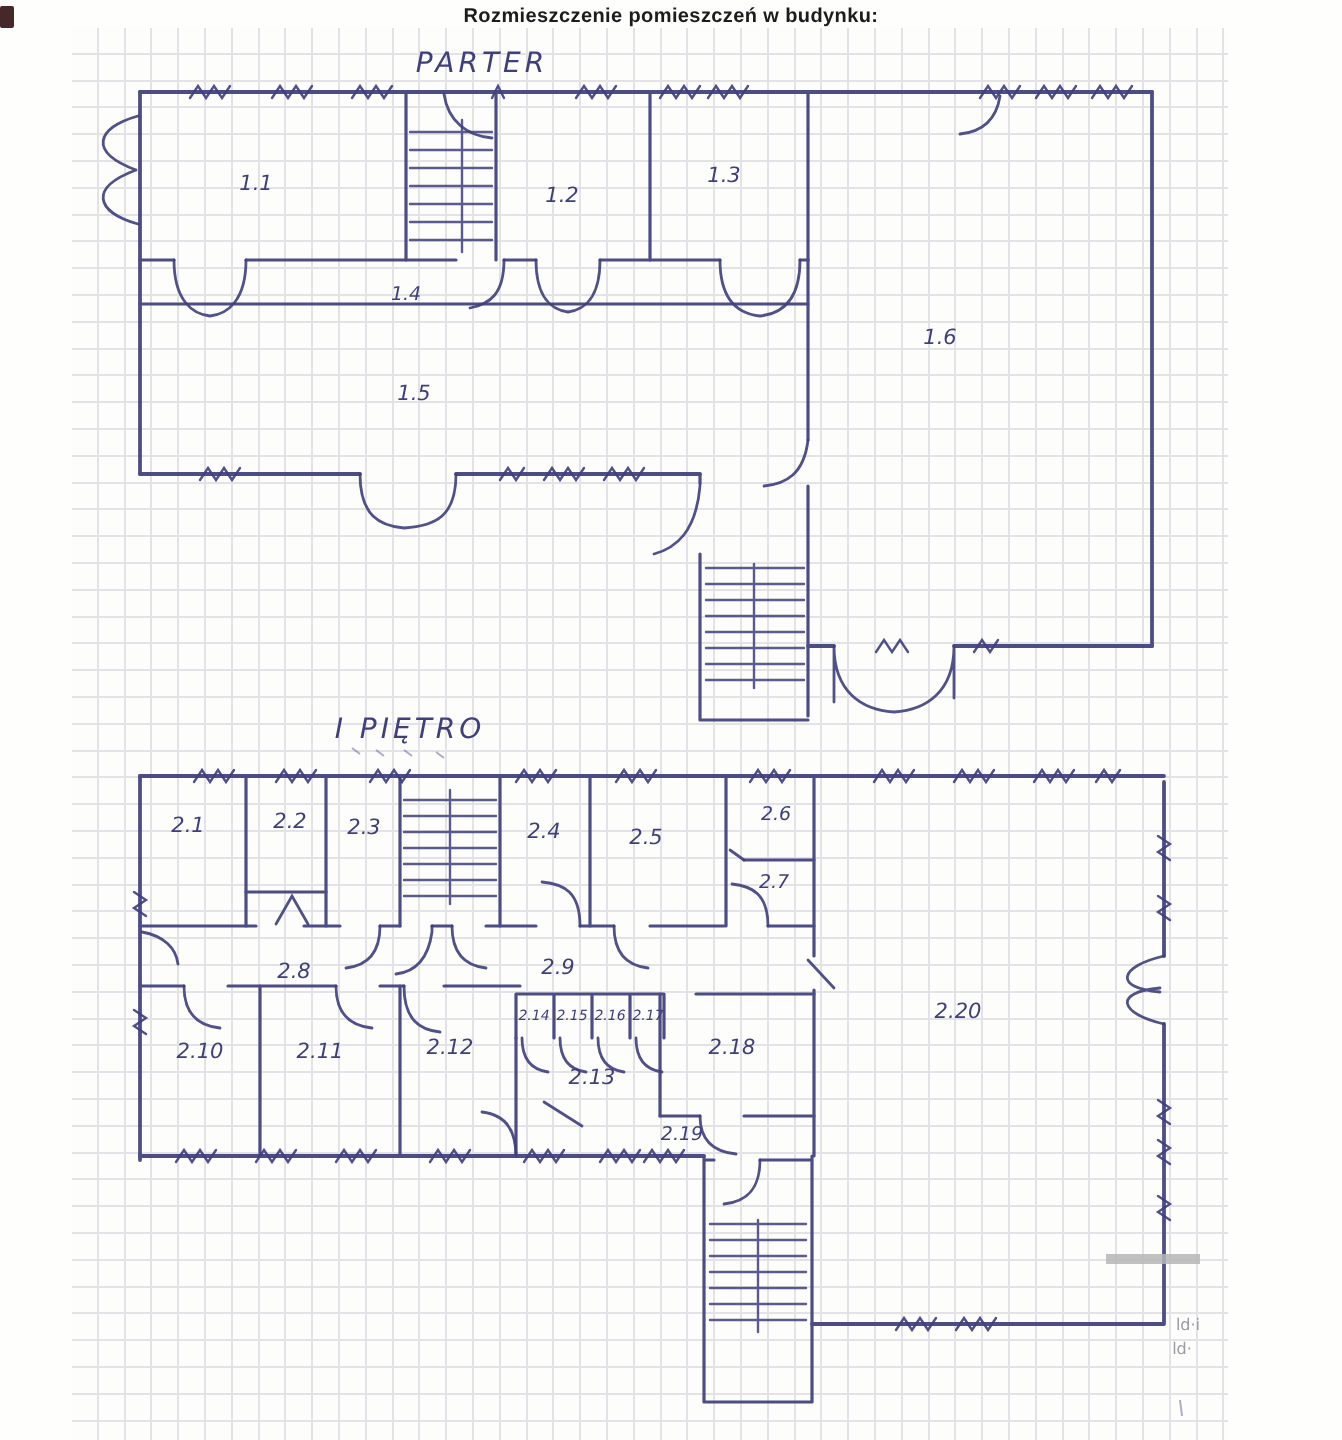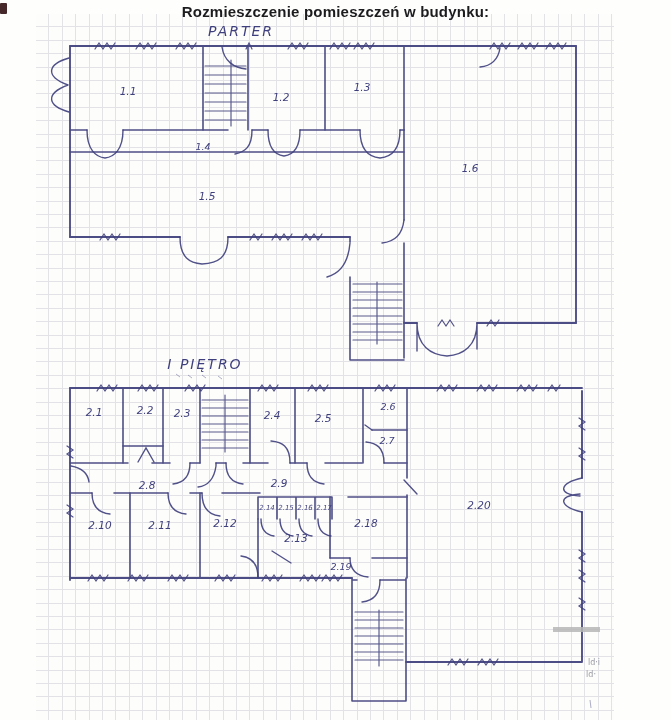--- a/index.html
+++ b/index.html
@@ -9,21 +9,21 @@
   }
   .grid-bg{
     position:absolute;left:36px;top:14px;width:578px;height:706px;
     background-color:#fdfdfb;
     background-image:
       repeating-linear-gradient(to right,transparent 0,transparent 12.4px,#e3e3e7 12.4px,#e3e3e7 13.4px),
       repeating-linear-gradient(to bottom,transparent 0,transparent 12.4px,#e3e3e7 12.4px,#e3e3e7 13.4px);
   }
   .page-title{
     position:absolute;top:3px;left:0;width:100%;text-align:center;
-    font-size:15px;font-weight:bold;color:#1c1c1e;letter-spacing:.2px;
+    font-size:10px;font-weight:bold;color:#1c1c1e;letter-spacing:.2px;
   }
   .corner-mark{
     position:absolute;left:0;top:3px;width:7px;height:11px;
     background:#46282a;border-radius:1px;
   }
   svg.plan{position:absolute;left:0;top:0;}
   .walls{stroke:#3f3f7d;stroke-width:1.9;fill:none;stroke-linecap:round;stroke-linejoin:round;opacity:.92;}
   .inner{stroke-width:1.6;}
   .doors{stroke:#3f3f7d;stroke-width:1.4;fill:none;stroke-linecap:round;opacity:.9;}
   .treads{stroke:#3f3f7d;stroke-width:1.2;fill:none;stroke-linecap:round;opacity:.85;}

